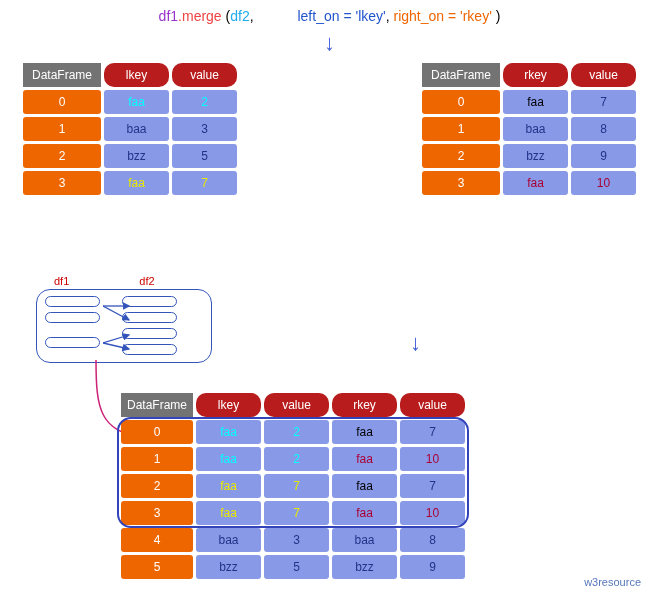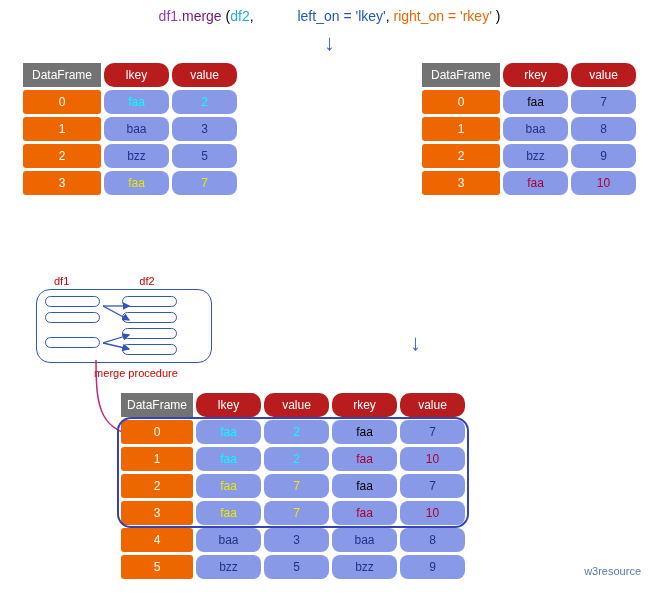--- a/index.html
+++ b/index.html
@@ -12,21 +12,21 @@
       position: relative;
       padding: 8px 20px;
     }
     .code-line {
       text-align: center;
       font-size: 14px;
       font-family: Arial, sans-serif;
       margin-bottom: 8px;
     }
     .code-df1 { color: #9933cc; }
-    .code-merge { color: #701a75; }
+    .code-merge { color: #ef4444; }
     .code-df2 { color: #22aaee; }
     .code-left { color: #2255cc; padding-left: 40px; }
     .code-right { color: #ee6600; }
     .arrow-down {
       text-align: center;
       color: #4060d8;
       font-size: 22px;
       line-height: 1;
       margin: 2px 0;
     }
@@ -63,21 +63,21 @@
       min-width: 65px;
     }
     .idx-cell {
       background: #ee6600;
       color: #fff;
       border-radius: 3px;
       min-width: 78px;
     }
     .data-cell {
       background: #8899e8;
-      border-radius: 8px;
+      border-radius: 3px;
       min-width: 65px;
     }
     
     .t-cyan { color: #00ffff; }
     .t-navy { color: #223388; }
     .t-yell { color: #e8e800; }
     .t-black { color: #000; }
     .t-darkred { color: #aa0033; }
 
     
@@ -154,21 +154,21 @@
     }
     .result-highlight {
       position: absolute;
       border: 2px solid #3344bb;
       border-radius: 14px;
       pointer-events: none;
     }
     .attribution {
       position: absolute;
       right: 18px;
-      bottom: 17px;
+      bottom: 6px;
       color: #5577bb;
       font-size: 11px;
       margin-top: 32px;
     }
   </style>
 </head>
 <body>
 
 <div class="code-line">
   <span class="code-df1">df1</span><span class="code-merge">.merge</span><span> (</span><span class="code-df2">df2</span><span>, </span><span class="code-left">left_on = 'lkey'</span><span>, </span><span class="code-right">right_on = 'rkey'</span><span> )</span>
@@ -267,21 +267,20 @@
             <path d="M0,0 L6,3 L0,6 Z" fill="#3355bb"></path>
           </marker>
         </defs>
         <line x1="0" y1="6" x2="26" y2="6" stroke="#3355bb" stroke-width="1.3" marker-end="url(#ah)"></line>
         <line x1="0" y1="6" x2="26" y2="20" stroke="#3355bb" stroke-width="1.3" marker-end="url(#ah)"></line>
         <line x1="0" y1="43" x2="26" y2="35" stroke="#3355bb" stroke-width="1.3" marker-end="url(#ah)"></line>
         <line x1="0" y1="43" x2="26" y2="49" stroke="#3355bb" stroke-width="1.3" marker-end="url(#ah)"></line>
       </svg>
     </div>
   </div>
-  <div class="mp-caption">merge procedure</div>
 </div>
 
 <div class="mp-pink-arrow">
   <svg viewBox="0 0 60 90">
     <defs>
       <marker id="pah" markerWidth="7" markerHeight="7" refX="5" refY="3.5" orient="auto">
         <path d="M0,0 L7,3.5 L0,7 Z" fill="#cc2277"></path>
       </marker>
     </defs>
     <path d="M 6 0 C 6 50, 10 70, 52 78" fill="none" stroke="#cc2277" stroke-width="1.5" marker-end="url(#pah)"></path>

